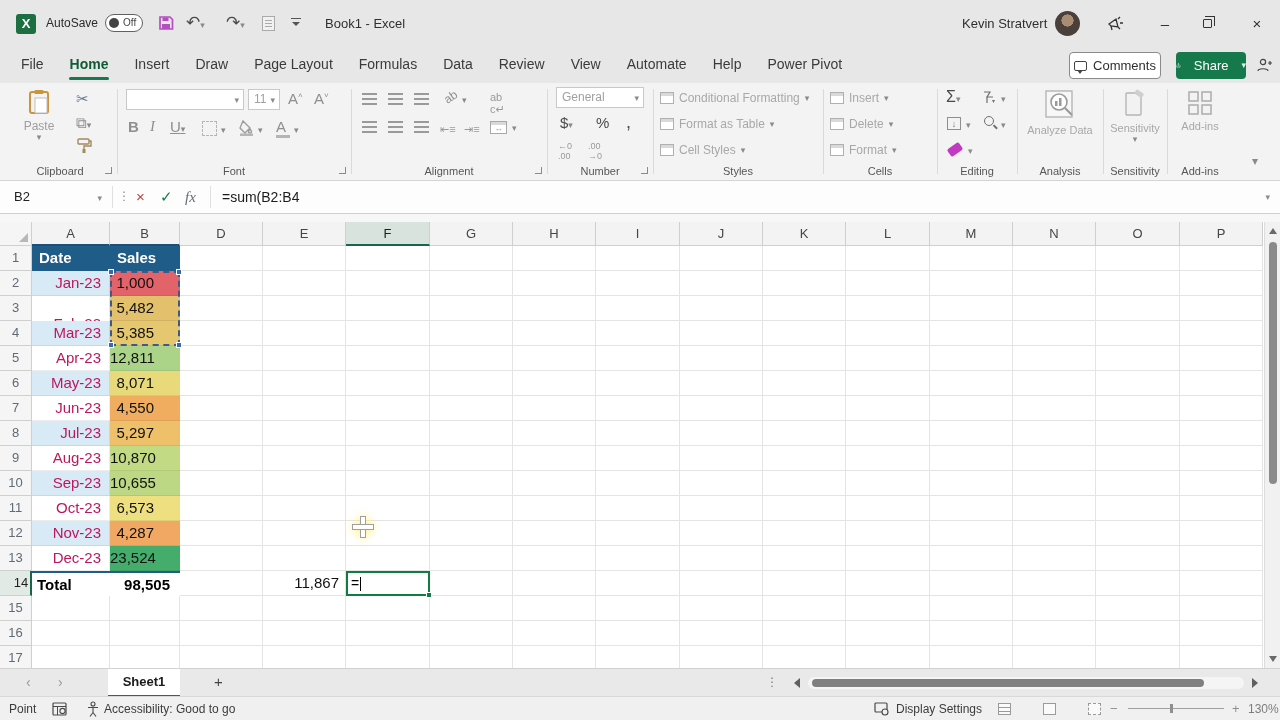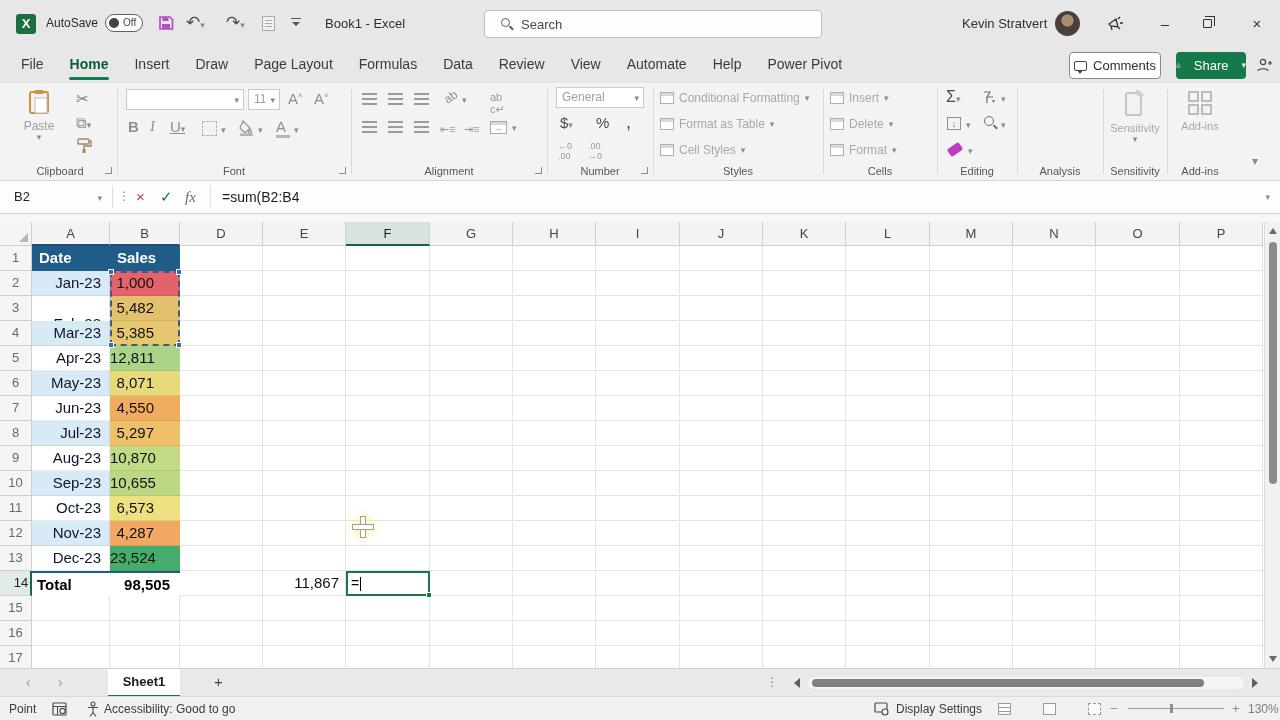--- a/index.html
+++ b/index.html
@@ -81,21 +81,21 @@
   .colh.colnavy{border-bottom:2px solid #1f4e79}
   #rowheads{position:absolute;left:0;top:24px;width:32px;height:422px;overflow:hidden}
   .rowh{position:absolute;left:0;width:32px;height:25px;background:#f5f5f5;border-right:1px solid #cfcfcf;border-bottom:1px solid #cfcfcf;
         font-size:13px;color:#5f6b76;text-align:center;line-height:24px}
   .rowh.rowsel{background:#e2eae5;border-right:2px solid #15664b;color:#1f1f1f}
   #cells{position:absolute;left:32px;top:24px;width:1231px;height:422px;overflow:hidden;background:
          repeating-linear-gradient(to bottom,transparent 0 24px,#e4e4e4 24px 25px)}
   .vline{position:absolute;top:0;height:422px;width:1px;background:#e4e4e4}
   .tcell{position:absolute;height:25px;font-size:15px;line-height:24px;white-space:nowrap;overflow:hidden}
   .thcell{color:#fff;font-weight:bold;padding-left:7px}
-  .tdate{text-align:right;padding-right:8px;color:#0f172a;border-bottom:1px solid rgba(0,0,0,.07);border-right:1px solid rgba(0,0,0,.07)}
+  .tdate{text-align:right;padding-right:8px;color:#be185d;border-bottom:1px solid rgba(0,0,0,.07);border-right:1px solid rgba(0,0,0,.07)}
   .tsales{text-align:right;padding-right:26px;color:#111;border-bottom:1px solid rgba(0,0,0,.07)}
   .ttotal{font-weight:bold;padding-left:5px;background:#fff;border-top:2px solid #1f5c87;color:#000}
   .ttotalv{font-weight:bold;text-align:right;padding-right:10px;background:#fff;border-top:2px solid #1f5c87;color:#000}
   #ants{position:absolute;left:78px;top:25px;width:70px;height:75px;border:2px dashed #3d5a8a;z-index:3;pointer-events:none}
   .handle{position:absolute;width:6px;height:6px;background:#3b66b0;border:1px solid #fff}
   #e14{position:absolute;left:231px;top:325px;width:83px;height:25px;font-size:15px;line-height:24px;text-align:right;padding-right:7px;color:#111}
   #f14{position:absolute;left:314px;top:325px;width:84px;height:25px;background:#fff;border:2px solid #107c41;z-index:4;
        font-size:14px;line-height:21px;padding-left:3px;color:#000}
   .caret{display:inline-block;width:1px;height:14px;background:#000;vertical-align:middle;margin-left:1px}
   .fillhandle{position:absolute;right:-4px;bottom:-4px;width:6px;height:6px;background:#107c41;border:1px solid #fff}
@@ -142,24 +142,20 @@
     <svg class="floppy abs" style="left:158px;top:15px" viewBox="0 0 16 16">
       <path d="M2 2 h10 l2.5 2.5 V14 H2 Z" fill="none" stroke="#b44fc0" stroke-width="1.7"></path>
       <rect x="4.5" y="2.5" width="6" height="3.5" fill="#b44fc0"></rect>
       <rect x="4" y="9" width="8" height="5" fill="#b44fc0"></rect>
     </svg>
     <div class="qat abs" style="left:186px"><span>↶</span><span class="dd">▾</span></div>
     <div class="qat abs" style="left:226px"><span>↷</span><span class="dd">▾</span></div>
     <div class="pageicon"></div>
     <div class="qatmore"></div>
     <div id="doctitle">Book1 - Excel</div>
-    <div id="searchbox">
-      <div class="lens"></div>
-      <div class="ph">Search</div>
-    </div>
     <div id="username">Kevin Stratvert</div>
     <div class="avatar"></div>
     <svg class="abs" style="left:1106px;top:14px" width="18" height="18" viewBox="0 0 18 18">
       <path d="M3 10 L10 5 L12 13 L5 12 Z M12 5 l2-2 M14 9 h3 M12 13 l2 2 M5 12 l1 4" fill="none" stroke="#333" stroke-width="1.3"></path>
     </svg>
     <div class="winbtn" style="left:1148px"><span>–</span></div>
     <div class="winbtn" style="left:1192px">
         <span class="restore"></span>
       </div>
     <div class="winbtn" style="left:1240px"><span>×</span></div>
@@ -328,20 +324,30 @@
       <div class="abs" style="left:46px;top:33px;width:10px;height:10px;border:1.5px solid #6f6f6f;border-radius:50%"></div>
       <div class="abs" style="left:55px;top:43px;width:5px;height:1.5px;background:#6f6f6f;transform:rotate(45deg)"></div>
       <div class="dd abs" style="left:63px;top:38px">▾</div>
       <div class="eraser abs" style="left:10px;top:62px"></div>
       <div class="dd abs" style="left:30px;top:64px">▾</div>
       <div class="glabel">Editing</div>
     </div>
     <div class="gdiv" style="left:1017px"></div>
 
     <div class="g" style="left:1018px;width:84px">
+      <div class="bigbtn" style="left:0;width:84px">
+        <svg width="34" height="32" viewBox="0 0 34 32">
+          <rect x="3" y="2" width="26" height="26" fill="#f7f7f7" stroke="#b5b5b5" stroke-width="1.4"></rect>
+          <circle cx="16" cy="13" r="8" fill="#fff" stroke="#9a9a9a" stroke-width="1.6"></circle>
+          <rect x="12" y="12" width="2.5" height="5" fill="#9a9a9a"></rect>
+            <rect x="16" y="9" width="2.5" height="8" fill="#9a9a9a"></rect>
+          <path d="M22 19 l7 7" stroke="#9a9a9a" stroke-width="2.2"></path>
+        </svg>
+        <div>Analyze Data</div>
+      </div>
       <div class="glabel">Analysis</div>
     </div>
     <div class="gdiv" style="left:1103px"></div>
 
     <div class="g" style="left:1104px;width:62px">
       <div class="bigbtn" style="left:0;width:62px">
         <svg width="26" height="30" viewBox="0 0 26 30">
           <rect x="4" y="4" width="15" height="22" rx="1" fill="#f2f2f2" stroke="#b5b5b5" stroke-width="1.4"></rect>
           <rect x="13" y="2" width="9" height="5" rx="1.5" fill="#cfcfcf" transform="rotate(35 17 4)"></rect>
         </svg>

